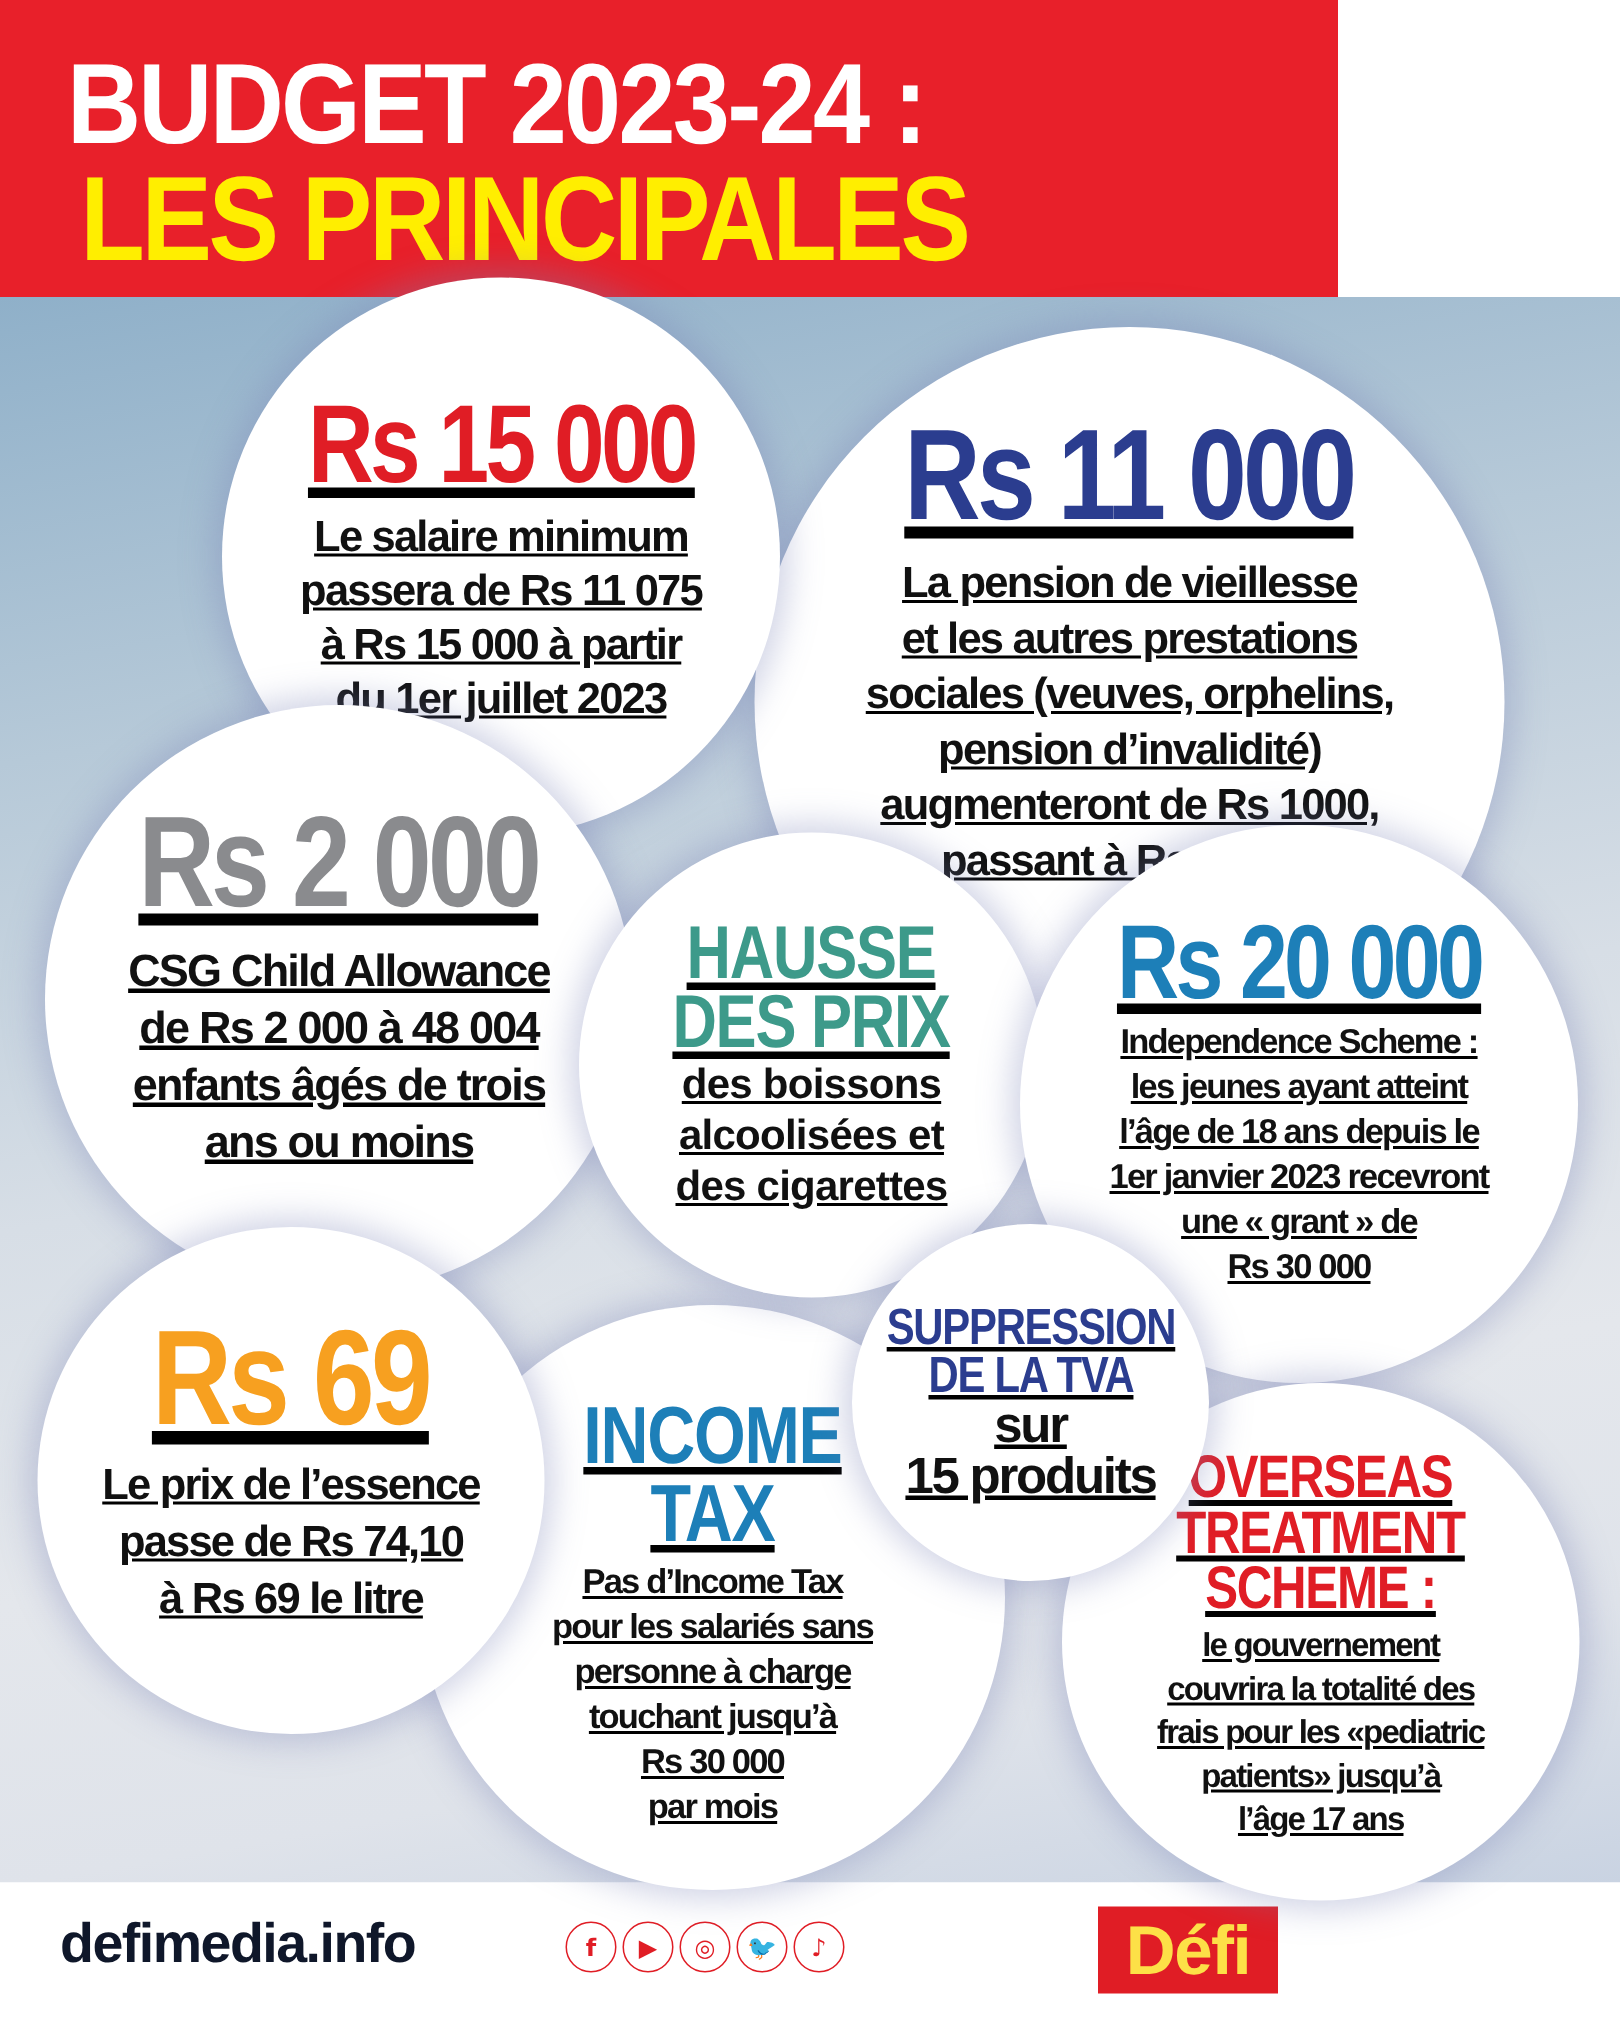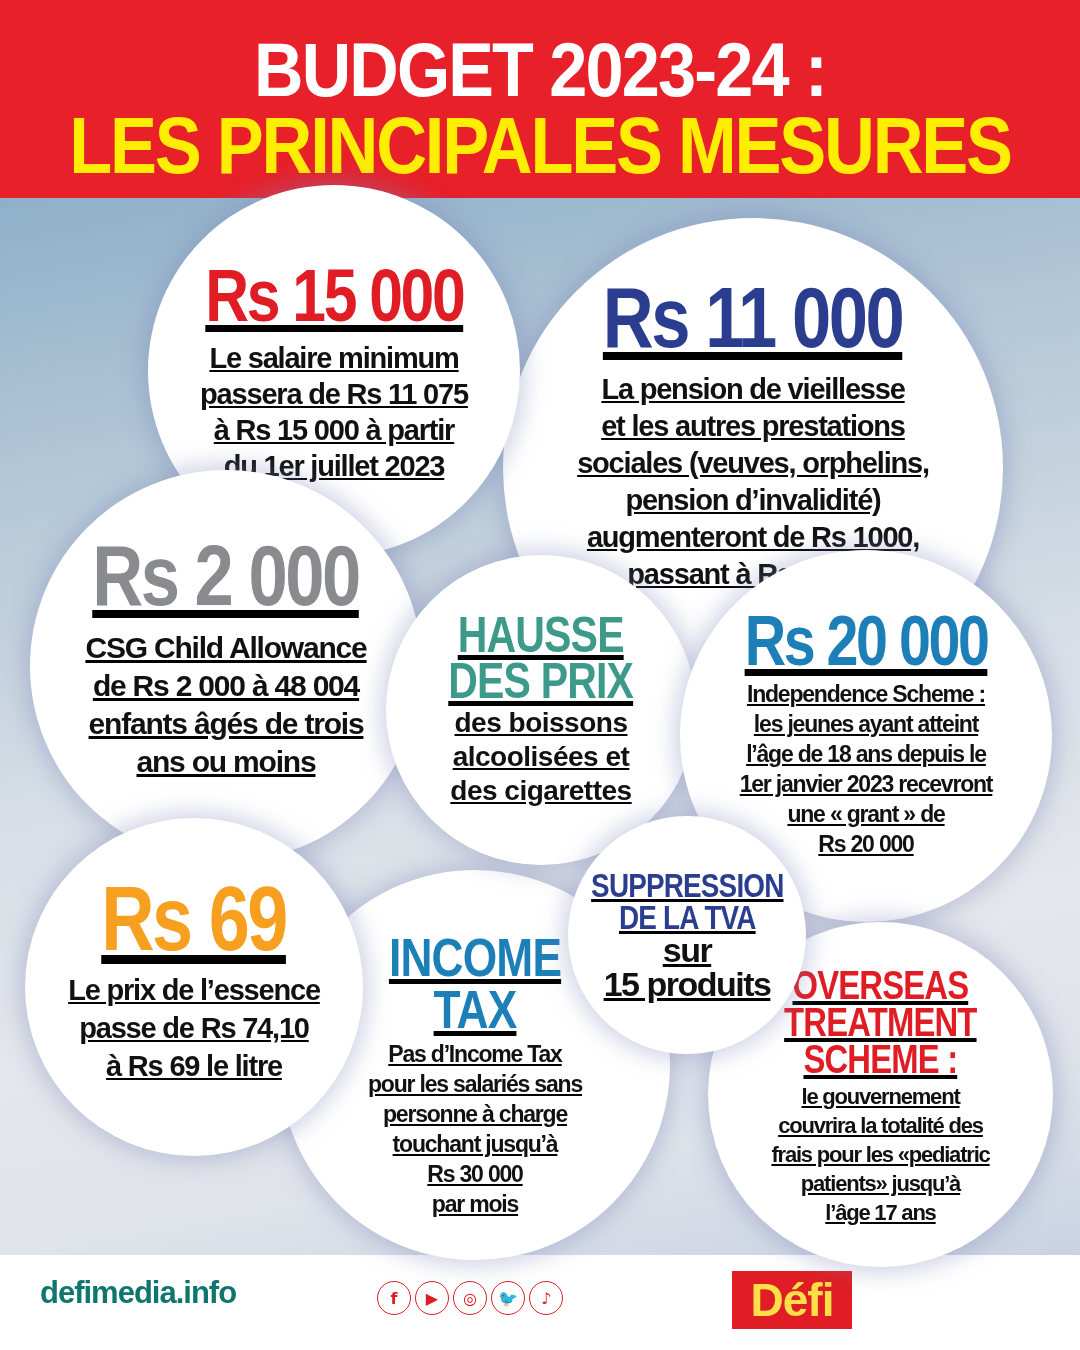--- a/index.html
+++ b/index.html
@@ -1,22 +1,22 @@
 <!DOCTYPE html>
 <html><head>
 <meta charset="utf-8">
 <style>
   * { box-sizing: border-box; margin: 0; padding: 0; }
   html, body { width: 1080px; height: 1350px; overflow: hidden; background: #ffffff; }
   body { position: relative; font-family: "Liberation Sans", "DejaVu Sans", sans-serif; }
 
   .header {
-    position: absolute; left: 0; top: 0; width: 1080px; height: 198px;
+    position: absolute; left: 0; top: 0; width: 892px; height: 198px;
     background: #e8202a;
-    text-align: center;
+    text-align: left;
   }
   .header .t1 {
     position: absolute; left: 0; right: 0; top: 30px;
     font-family: "Liberation Sans", sans-serif; font-weight: 700;
     font-size: 76px; line-height: 80px; color: #ffffff;
     letter-spacing: -2px; transform: scaleX(0.9);
   }
   .header .t2 {
     position: absolute; left: 0; right: 0; top: 104px;
     font-family: "Liberation Sans", sans-serif; font-weight: 700;
@@ -85,21 +85,21 @@
   #c8 .desc { font-size: 34px; line-height: 34px; letter-spacing: -1.5px; }
 
   #c9 { left: 708px; top: 922px; width: 345px; height: 345px; z-index: 6; }
   #c9 .headline { color: #e01d25; font-size: 40px; line-height: 37px; margin-top: 4px; }
   #c9 .desc { font-size: 22px; line-height: 29px; margin-top: 4px; }
 
   .footer { position: absolute; left: 0; top: 1255px; width: 1080px; height: 95px; background: #ffffff; }
   .site {
     position: absolute; left: 40px; top: 20px;
     font-family: "Liberation Sans", sans-serif; font-weight: 700;
-    font-size: 31px; color: #0f766e; letter-spacing: -1px;
+    font-size: 37px; color: #0f172a; letter-spacing: -1px;
   }
   .socials { position: absolute; left: 377px; top: 26px; display: flex; gap: 4px; }
   .soc {
     width: 34px; height: 34px; border-radius: 50%; border: 1.5px solid #e01d25;
     display: flex; align-items: center; justify-content: center;
     color: #e01d25; font-weight: 700; font-size: 16px; font-family: "DejaVu Sans", sans-serif;
   }
   .logo { position: absolute; left: 732px; top: 16px; height: 58px; display: flex; }
   .logo .l1 {
     background: #e01d25; color: #fde047; height: 58px; width: 120px;
@@ -156,21 +156,21 @@
 des cigarettes</div>
 </div>
 
 <div class="circle" id="c5">
   <div class="big">Rs 20 000</div>
   <div class="desc">Independence Scheme :
 les jeunes ayant atteint
 l’âge de 18 ans depuis le
 1er janvier 2023 recevront
 une « grant » de
-Rs 20 000</div>
+Rs 30 000</div>
 </div>
 
 <div class="circle" id="c6">
   <div class="big">Rs 69</div>
   <div class="desc">Le prix de l’essence
 passe de Rs 74,10
 à Rs 69 le litre</div>
 </div>
 
 <div class="circle" id="c7">

